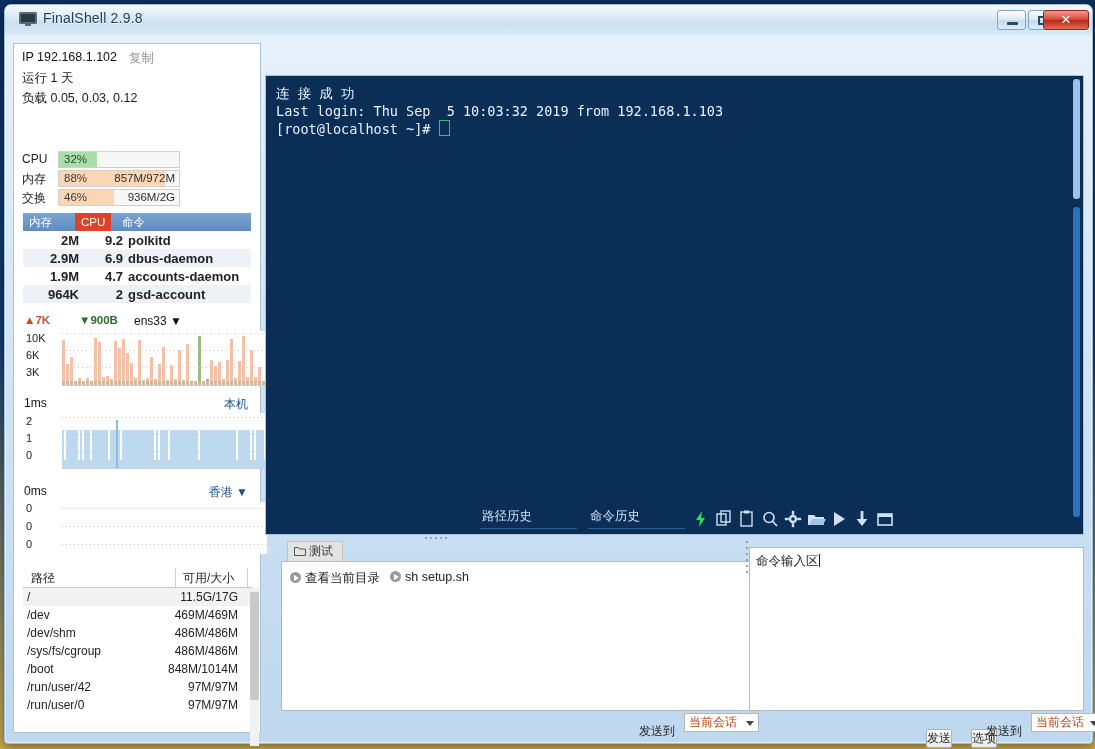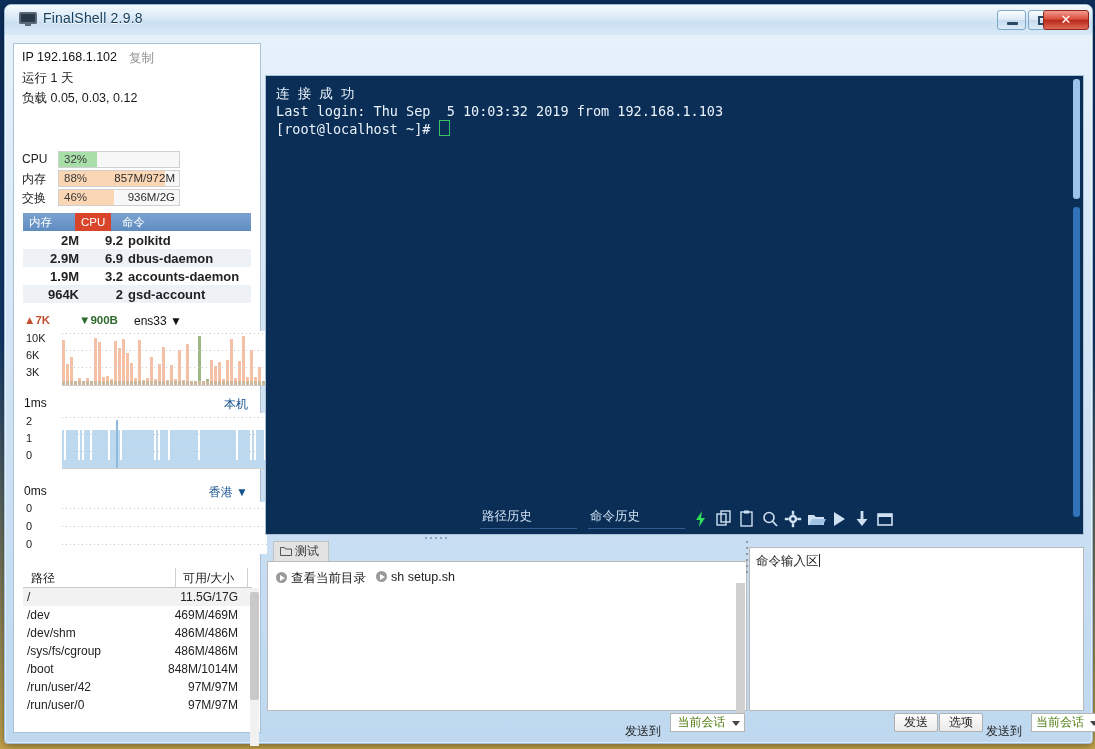--- a/index.html
+++ b/index.html
@@ -152,47 +152,47 @@
   #term-thumb2{position:absolute;left:2px;top:130px;width:7px;height:310px;background:#2f72b8;border-radius:3px;}
 
   
   #term-toolbar{position:absolute;left:1px;right:12px;bottom:1px;height:28px;background:#0a2e55;}
   .histbox{position:absolute;top:3px;height:20px;border-bottom:1px solid #2f5f92;font-size:12.5px;color:#cfe0f2;padding-left:2px;cursor:text;}
   #hist-path{left:213px;width:95px;}
   #hist-cmd{left:321px;width:95px;}
   .ticon{position:absolute;top:4px;width:20px;height:20px;cursor:pointer;}
 
   
-  #bl{position:absolute;left:254px;top:505px;width:424px;height:192px;text-align:center;}
+  #bl{position:absolute;left:268px;top:505px;width:424px;height:192px;}
   #bl-tabbar{position:absolute;left:0;top:0;width:480px;height:20px;}
   #bl-tab{position:absolute;left:6px;top:0;height:20px;padding:0 9px 0 6px;background:#e3e3e3;border:1px solid #c2c2c2;border-bottom:none;box-sizing:border-box;font-size:12px;color:#333;line-height:18px;cursor:pointer;}
   #bl-body{position:absolute;left:0;top:20px;width:480px;height:150px;background:#fff;border:1px solid #b9b9b9;box-sizing:border-box;}
   .cmditem{position:absolute;top:8px;font-size:12.5px;color:#222;cursor:pointer;white-space:nowrap;}
   .playdot{display:inline-block;width:11px;height:11px;border-radius:50%;background:#9a9a9a;position:relative;margin-right:4px;vertical-align:-1px;}
   .playdot:after{content:"";position:absolute;left:4px;top:2.5px;border-left:5px solid #fff;border-top:3px solid transparent;border-bottom:3px solid transparent;}
   #bl-scroll{position:absolute;right:1px;top:21px;width:9px;height:148px;background:#f1f1f1;}
   #bl-thumb{position:absolute;left:0;top:0;width:9px;height:140px;background:#cfcfcf;}
   #bl-foot{position:absolute;left:0;top:172px;width:480px;height:20px;}
   .sendto-lbl{position:absolute;font-size:12px;color:#222;top:2px;margin-top:8px;}
   .sel{
     position:absolute;top:0;height:19px;border:1px solid #b5b5b5;background:#fff;
-    box-sizing:border-box;font-size:12px;color:#4d7c0f;padding:0 16px 0 4px;line-height:17px;cursor:pointer;
+    box-sizing:border-box;font-size:12px;color:#c2410c;padding:0 16px 0 4px;line-height:17px;cursor:pointer;
   }
   .sel i{position:absolute;right:4px;top:7px;border-left:4px solid transparent;border-right:4px solid transparent;border-top:5px solid #444;}
 
   #br{position:absolute;left:736px;top:505px;width:335px;height:192px;}
   #br-body{position:absolute;left:0;top:6px;width:335px;height:164px;background:#fff;border:1px solid #b9b9b9;box-sizing:border-box;}
   #br-text{position:absolute;left:6px;top:5px;font-size:12.5px;color:#222;}
   #br-caret{display:inline-block;width:1px;height:13px;background:#222;vertical-align:-2px;}
   #br-foot{position:absolute;left:0;top:172px;width:335px;height:20px;}
   .btn{
-    position:absolute;top:0;height:19px;padding:0 9px;box-sizing:border-box;
+    position:absolute;top:16px;height:19px;padding:0 0;box-sizing:border-box;
     border:1px solid #b0b0b0;border-radius:2px;
     background:linear-gradient(180deg,#fdfdfd 0%,#eaeaea 100%);
-    font-size:12px;color:#222;line-height:17px;cursor:pointer;
+    font-size:12px;color:#222;line-height:17px;cursor:pointer;margin-left:32px;
   }
   #splitter-h{position:absolute;left:252px;top:499px;width:819px;height:6px;}
   #splitter-h i{position:absolute;top:2px;width:2px;height:2px;background:#8aa7c2;}
   #splitter-v{position:absolute;left:732px;top:505px;width:4px;height:192px;}
   #splitter-v i{display:block;width:2px;height:2px;background:#9a9a9a;margin:0 0 4px 1px;}
 </style>
 </head>
 <body>
 
 <div id="window">
@@ -261,21 +261,21 @@
           <div class="p-cpu">9.2</div>
           <div class="p-cmd">polkitd</div>
         </div>
         <div class="proc-row even">
           <div class="p-mem">2.9M</div>
           <div class="p-cpu">6.9</div>
           <div class="p-cmd">dbus-daemon</div>
         </div>
         <div class="proc-row odd">
           <div class="p-mem">1.9M</div>
-          <div class="p-cpu">3.2</div>
+          <div class="p-cpu">4.7</div>
           <div class="p-cmd">accounts-daemon</div>
         </div>
         <div class="proc-row even">
           <div class="p-mem">964K</div>
           <div class="p-cpu">2</div>
           <div class="p-cmd">gsd-account</div>
         </div>
       </div>
 
       <div id="net-hdr">

